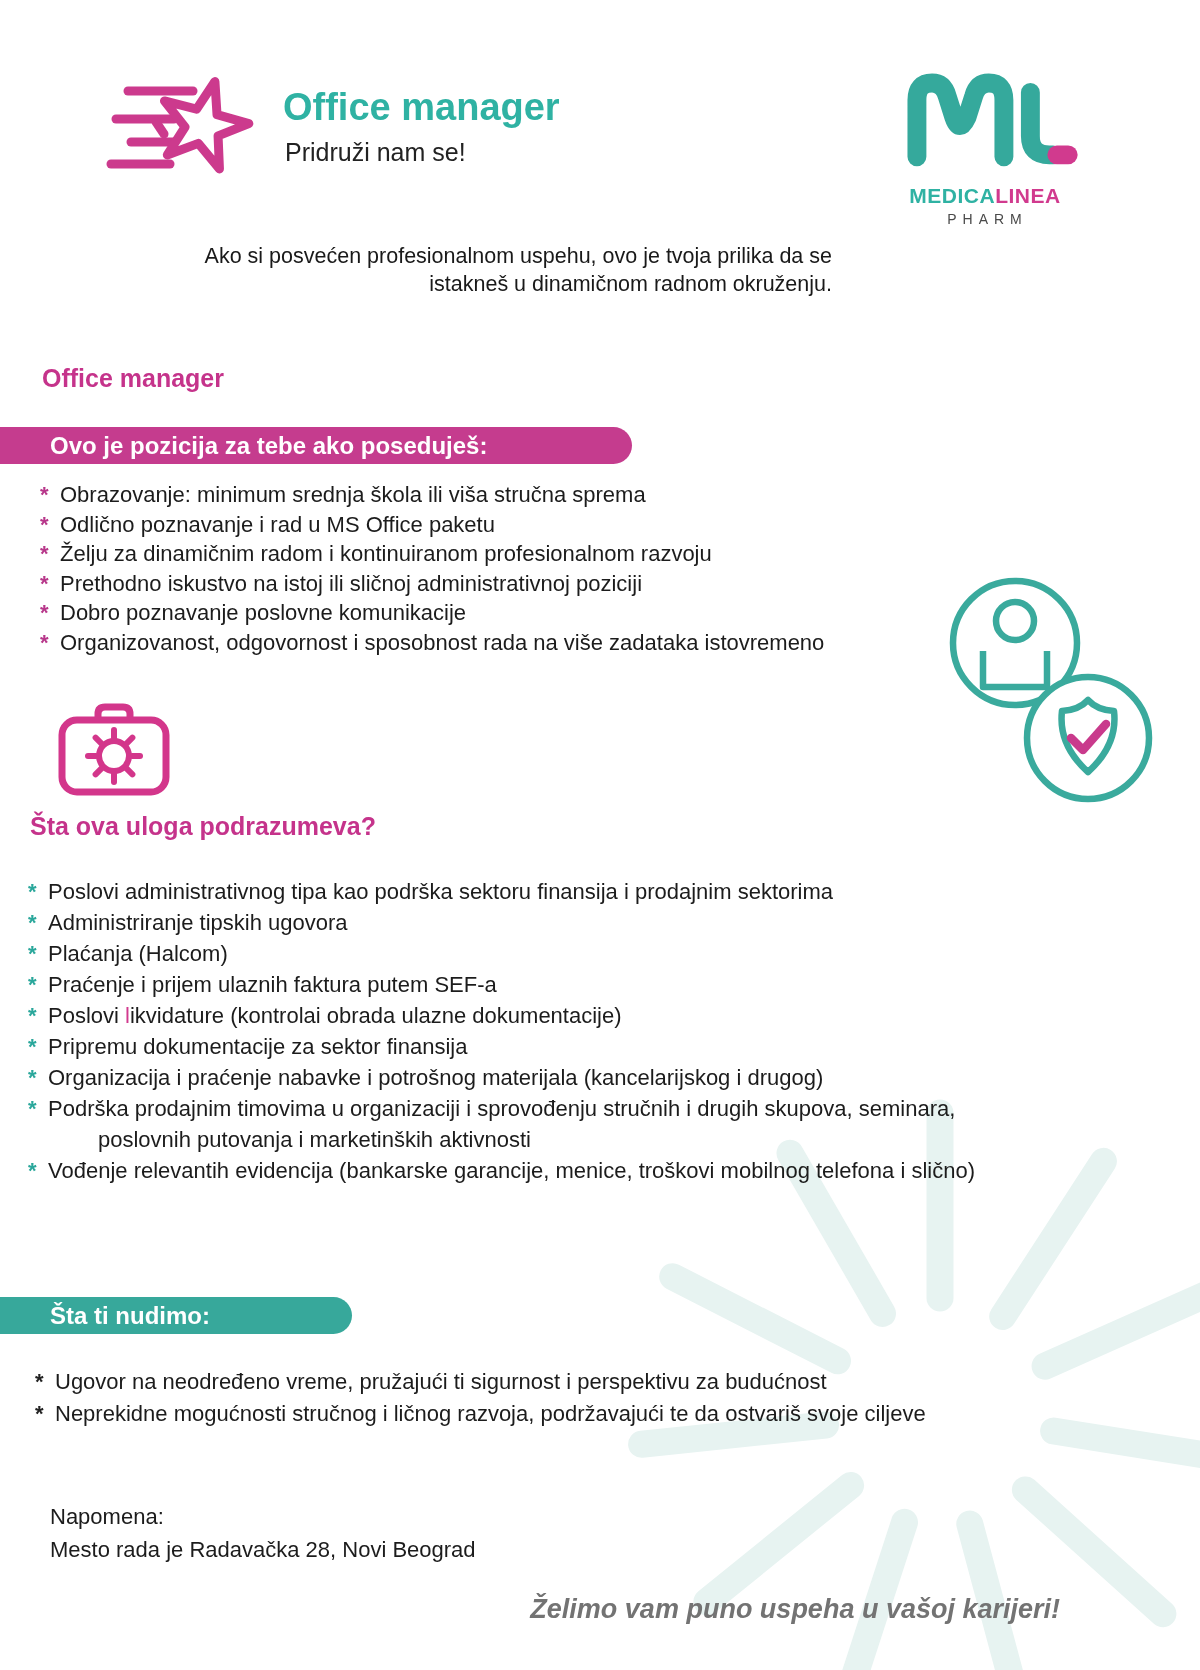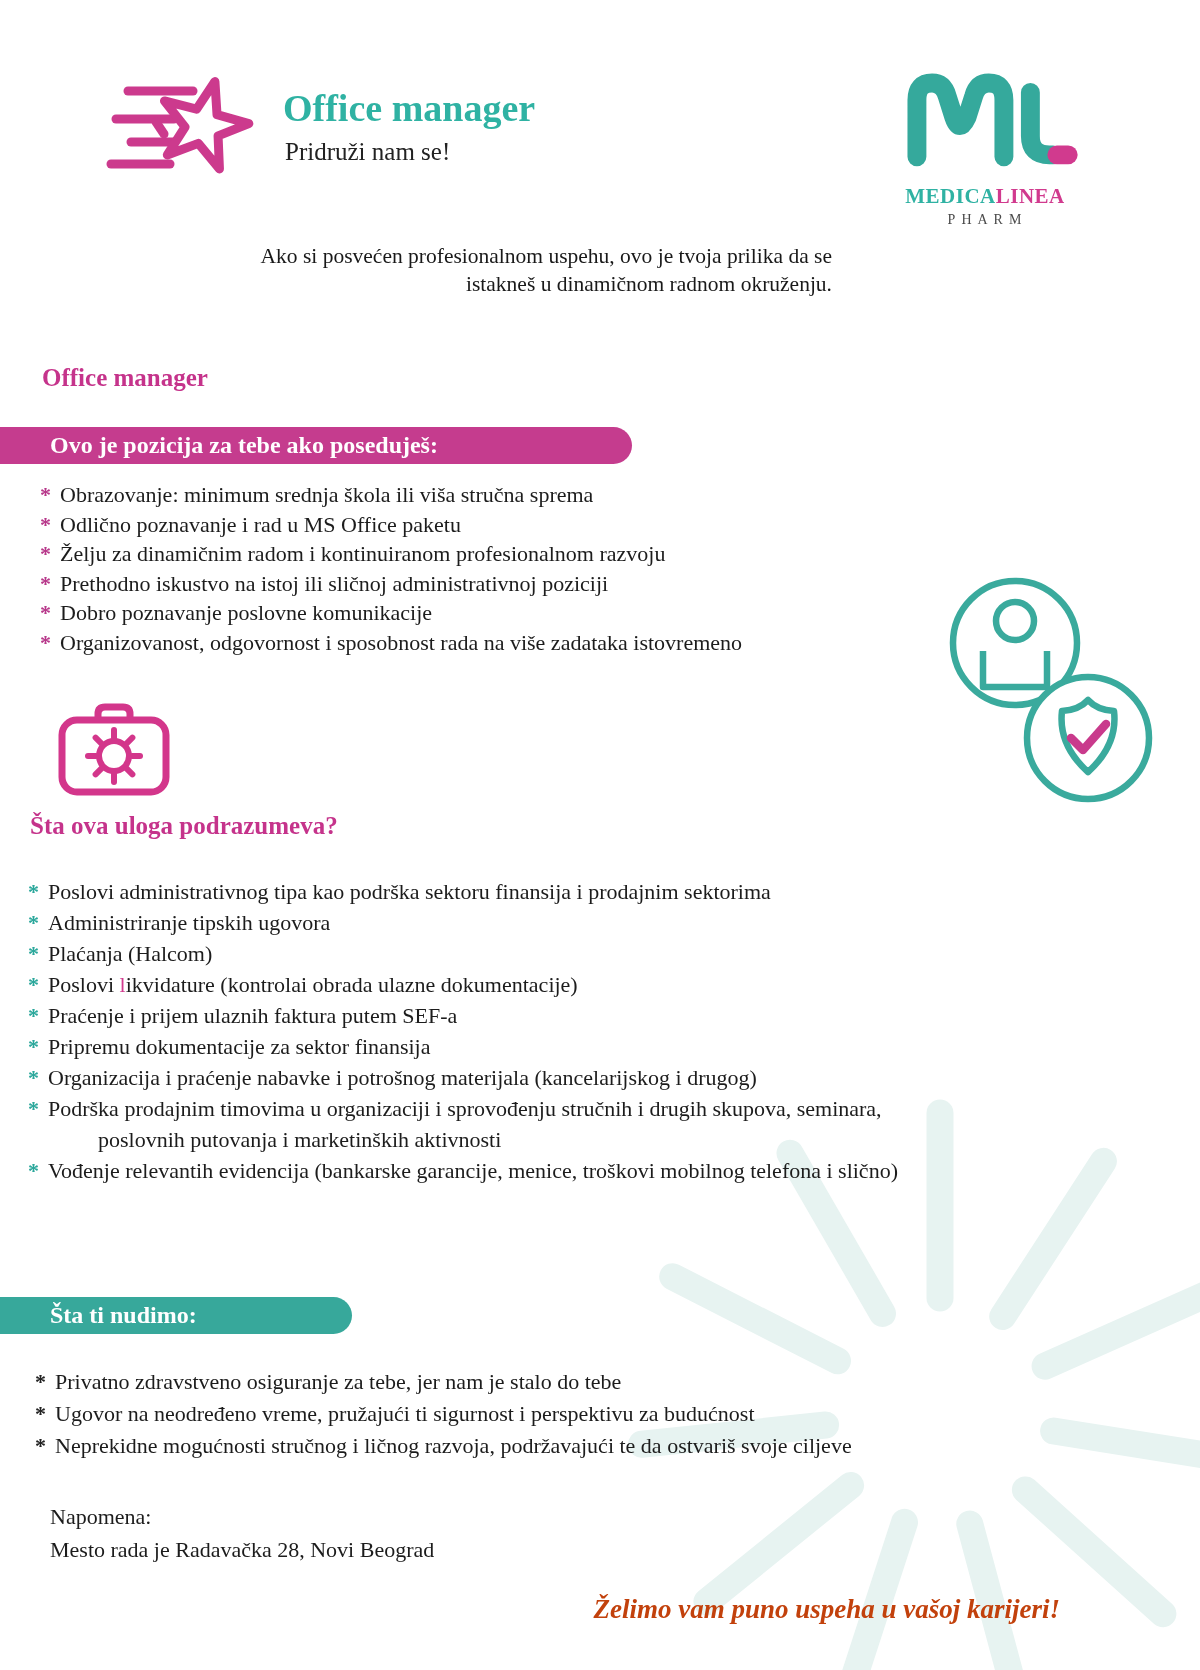--- a/index.html
+++ b/index.html
@@ -1,18 +1,18 @@
 <!DOCTYPE html>
 <html><head>
 <meta charset="utf-8">
 <style>
   html,body { margin:0; padding:0; background:#ffffff; }
   .page {
     position:relative; width:1200px; height:1670px; background:#ffffff;
-    font-family:Liberation Serif, serif; color:#1f1f1f; overflow:hidden;
+    font-family:Liberation Sans, sans-serif; color:#1f1f1f; overflow:hidden;
   }
   .abs { position:absolute; }
 
   
   .star-svg   { left:98px; top:62px; }
   .page-title { left:283px; top:86px; font-size:38px; font-weight:bold; color:#2fb2a3; white-space:nowrap; }
   .page-sub   { left:285px; top:138px; font-size:25px; color:#222; white-space:nowrap; }
 
   .logo-box   { left:888px; top:66px; width:194px; text-align:center; }
   .brand-line { font-size:21px; font-weight:bold; letter-spacing:0.5px; margin-top:14px; white-space:nowrap; }
@@ -45,21 +45,21 @@
   .mk-pink { color:#b7378a; }
   .mk-teal { color:#2aa79b; }
   .mk-dark { color:#222222; }
   .indent2 { padding-left:70px; }
   .accent-l { color:#d13a8e; }
 
   .note { left:50px; top:1500px; font-size:22px; line-height:33px; color:#1c1c1c; }
 
   .closing {
     right:140px; top:1594px; font-size:27px; font-weight:bold; font-style:italic;
-    color:#c2410c; white-space:nowrap;
+    color:#737373; white-space:nowrap;
   }
 
   .sunburst { left:610px; top:1030px; overflow:visible; }
   svg { display:block; }
 </style>
 </head>
 <body>
 
 <div class="page">
 
@@ -153,35 +153,34 @@
       </g>
     </g>
   </svg>
 
   <div class="abs resp-heading">Šta ova uloga podrazumeva?</div>
 
   <div class="abs list list2">
     <div class="row"><span class="mk mk-teal">*</span><span>Poslovi administrativnog tipa kao podrška sektoru finansija i prodajnim sektorima</span></div>
     <div class="row"><span class="mk mk-teal">*</span><span>Administriranje tipskih ugovora</span></div>
     <div class="row"><span class="mk mk-teal">*</span><span>Plaćanja (Halcom)</span></div>
+    <div class="row"><span class="mk mk-teal">*</span><span>Praćenje i prijem ulaznih faktura putem SEF-a</span></div>
     <div class="row"><span class="mk mk-teal">*</span><span>Poslovi </span><span class="accent-l">l</span><span>ikvidature (kontrolai obrada ulazne dokumentacije)</span></div>
-    <div class="row"><span class="mk mk-teal">*</span><span>Praćenje i prijem ulaznih faktura putem SEF-a</span></div>
     <div class="row"><span class="mk mk-teal">*</span><span>Pripremu dokumentacije za sektor finansija</span></div>
     <div class="row"><span class="mk mk-teal">*</span><span>Organizacija i praćenje nabavke i potrošnog materijala (kancelarijskog i drugog)</span></div>
     <div class="row"><span class="mk mk-teal">*</span><span>Podrška prodajnim timovima u organizaciji i sprovođenju stručnih i drugih skupova, seminara,</span></div>
     <div class="row indent2"><span>poslovnih putovanja i marketinških aktivnosti</span></div>
     <div class="row"><span class="mk mk-teal">*</span><span>Vođenje relevantih evidencija (bankarske garancije, menice, troškovi mobilnog telefona i slično)</span></div>
   </div>
 
   <div class="abs banner banner-teal">
     <span>Šta ti nudimo:</span>
   </div>
 
   <div class="abs list list3">
-    <div class="row"><span class="mk mk-dark">*</span><span>Privatno zdravstveno osiguranje za tebe, jer nam je stalo do tebe</span></div>
     <div class="row"><span class="mk mk-dark">*</span><span>Ugovor na neodređeno vreme, pružajući ti sigurnost i perspektivu za budućnost</span></div>
     <div class="row"><span class="mk mk-dark">*</span><span>Neprekidne mogućnosti stručnog i ličnog razvoja, podržavajući te da ostvariš svoje ciljeve</span></div>
   </div>
 
   <div class="abs note">
     <div>Napomena:</div>
     <div>Mesto rada je Radavačka 28, Novi Beograd</div>
   </div>
 
   <div class="abs closing">Želimo vam puno uspeha u vašoj karijeri!</div>

